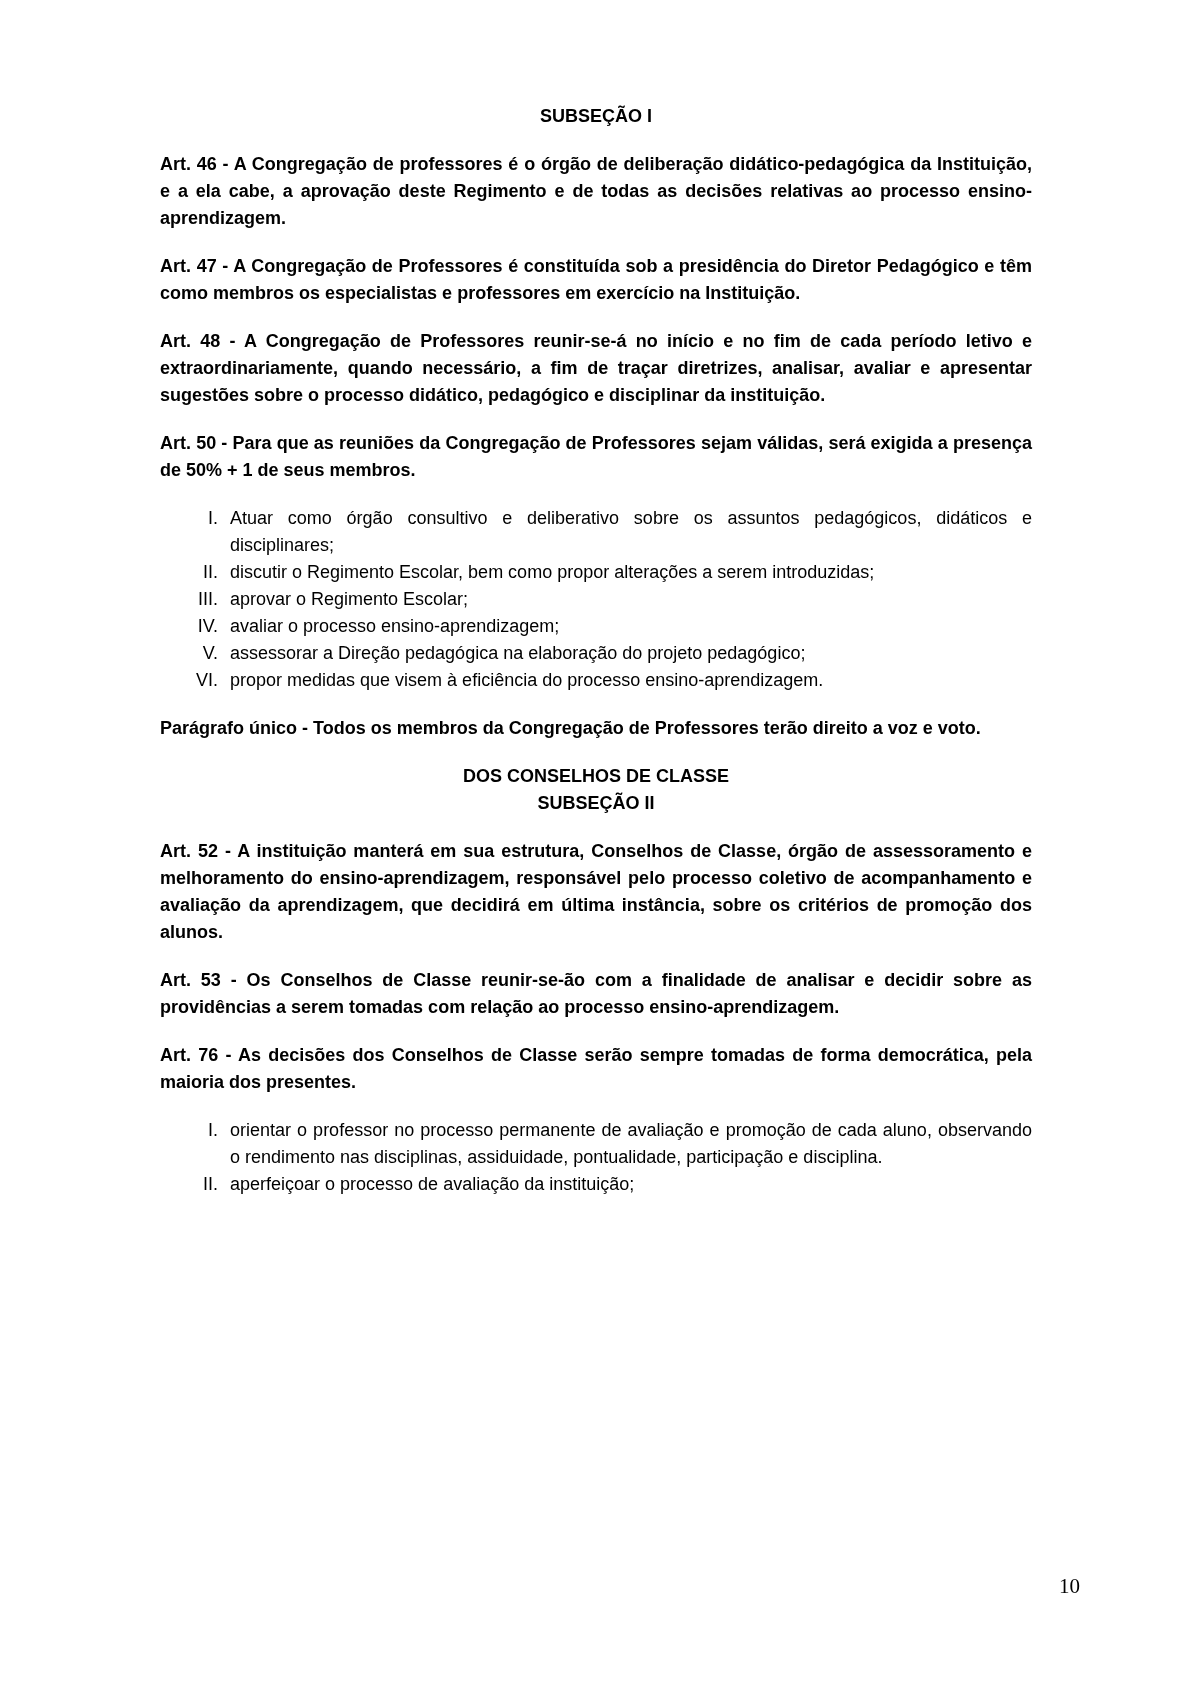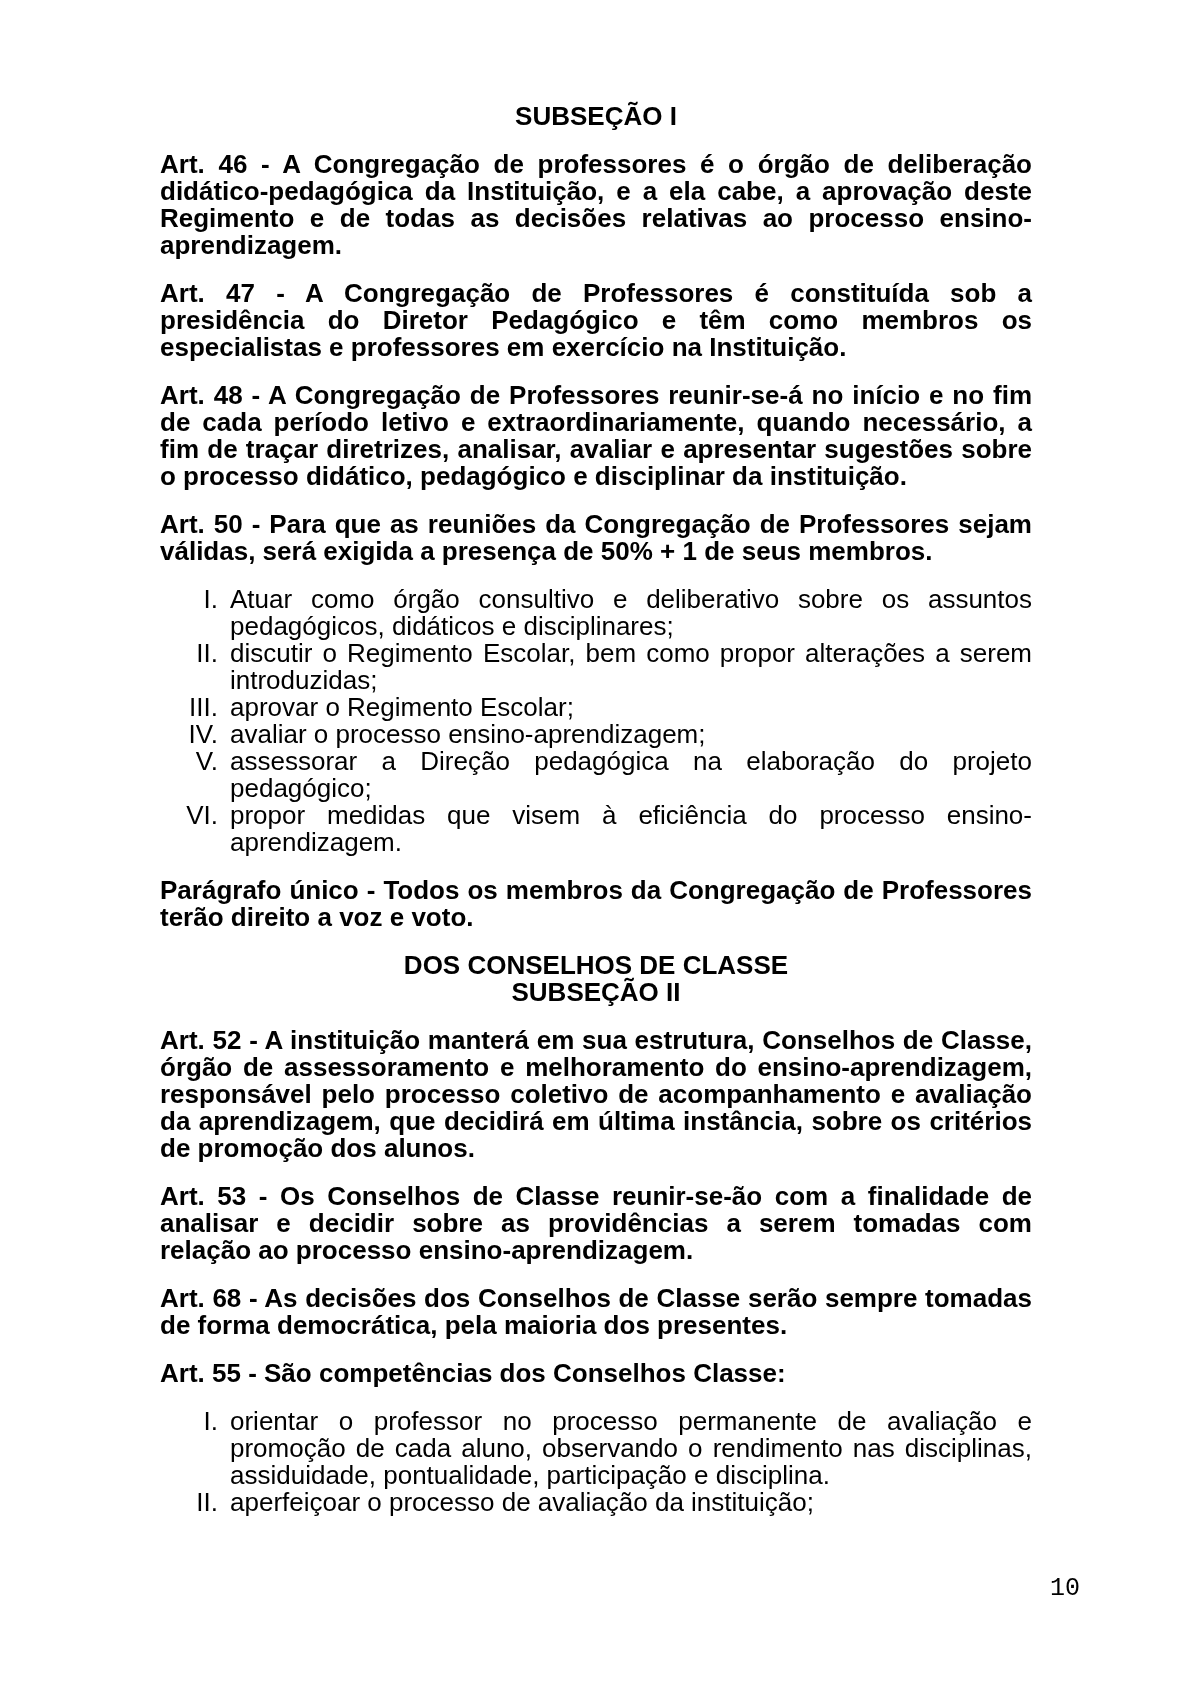--- a/index.html
+++ b/index.html
@@ -10,21 +10,21 @@
     background:#ffffff;
     color:#000000;
     font-family:"Liberation Sans", sans-serif;
     overflow:hidden;
   }
   .content {
     position:absolute;
     left:160px;
     top:103px;
     width:872px;
-    font-size:26px;
+    font-size:18px;
     line-height:27px;
   }
   .para {
     margin:0 0 21px 0;
     text-align:justify;
     font-weight:bold;
   }
   .heading-block {
     text-align:center;
     font-weight:bold;
@@ -37,22 +37,22 @@
     display:grid;
     grid-template-columns:40px 1fr;
     column-gap:12px;
   }
   .li .num { text-align:right; }
   .li .txt { text-align:justify; }
   .page-number {
     position:absolute;
     top:1574px;
     right:110px;
-    font-family:Liberation Mono, monospace;
-    font-size:25px;
+    font-family:Liberation Serif, serif;
+    font-size:21px;
     color:#000000;
   }
 </style>
 </head>
 <body>
 
 <div class="page">
   <div class="content" id="content">
       <div class="heading-block">
         <div>SUBSEÇÃO I</div>
@@ -87,22 +87,21 @@
           <span class="txt">propor medidas que visem à eficiência do processo ensino-aprendizagem.</span>
         </div>
       </div>
       <p class="para">Parágrafo único - Todos os membros da Congregação de Professores terão direito a voz e voto.</p>
       <div class="heading-block">
         <div>DOS CONSELHOS DE CLASSE</div>
         <div>SUBSEÇÃO II</div>
       </div>
       <p class="para">Art. 52 - A instituição manterá em sua estrutura, Conselhos de Classe, órgão de assessoramento e melhoramento do ensino-aprendizagem, responsável pelo processo coletivo de acompanhamento e avaliação da aprendizagem, que decidirá em última instância, sobre os critérios de promoção dos alunos.</p>
       <p class="para">Art. 53 - Os Conselhos de Classe reunir-se-ão com a finalidade de analisar e decidir sobre as providências a serem tomadas com relação ao processo ensino-aprendizagem.</p>
-      <p class="para">Art. 68 - As decisões dos Conselhos de Classe serão sempre tomadas de forma democrática, pela maioria dos presentes.</p>
-      <p class="para">Art. 55 - São competências dos Conselhos Classe:</p>
+      <p class="para">Art. 76 - As decisões dos Conselhos de Classe serão sempre tomadas de forma democrática, pela maioria dos presentes.</p>
       <div class="rlist">
         <div class="li">
           <span class="num">I.</span>
           <span class="txt">orientar o professor no processo permanente de avaliação e promoção de cada aluno, observando o rendimento nas disciplinas, assiduidade, pontualidade, participação e disciplina.</span>
         </div>
         <div class="li">
           <span class="num">II.</span>
           <span class="txt">aperfeiçoar o processo de avaliação da instituição;</span>
         </div>
       </div>

